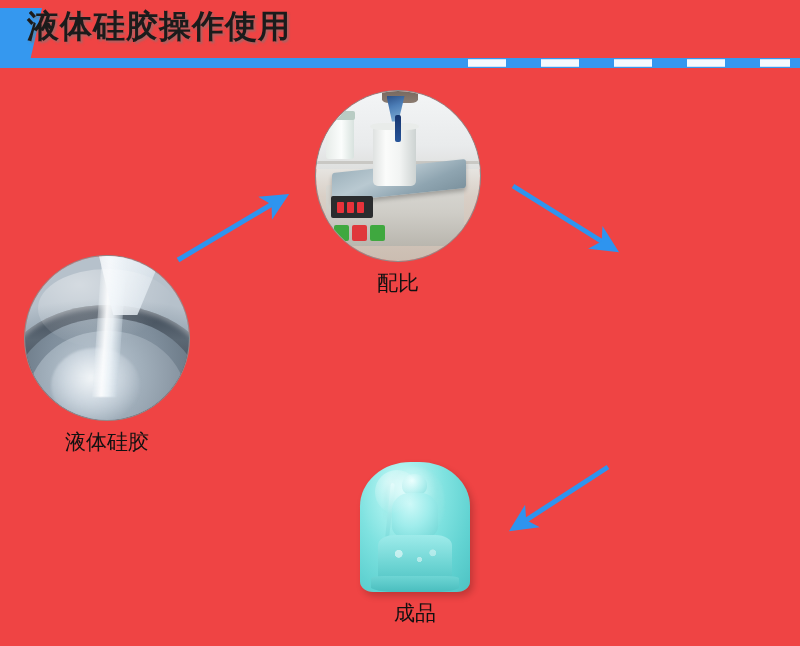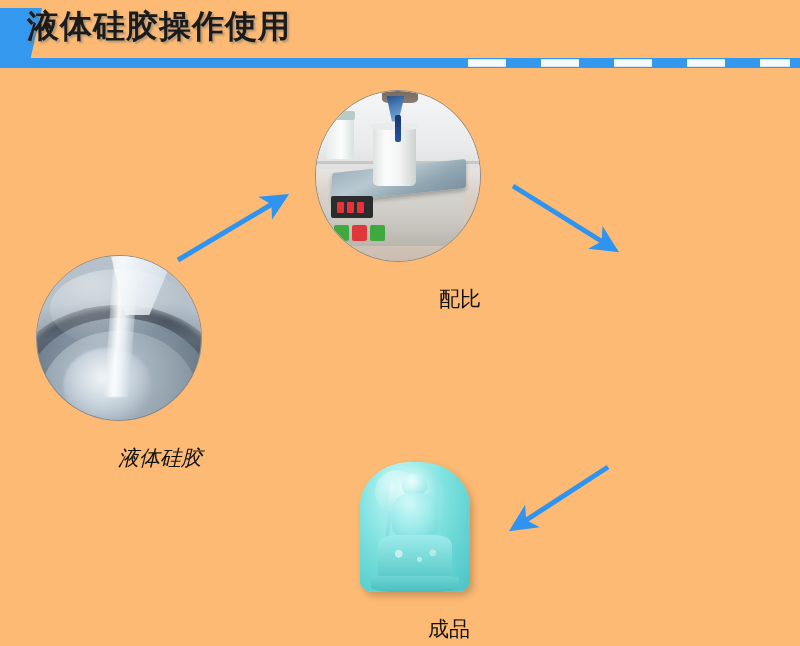--- a/index.html
+++ b/index.html
@@ -8,21 +8,21 @@
     padding: 0;
     background: #ffffff;
   }
   body {
     font-family: "Liberation Sans", "DejaVu Sans", sans-serif;
   }
   #page {
     position: relative;
     width: 800px;
     height: 646px;
-    background: #fdba74;
+    background: #ef4444;
     overflow: hidden;
   }
 
   
   .header {
     position: absolute;
     left: 0; top: 0;
     width: 800px;
     height: 72px;
   }
@@ -61,26 +61,26 @@
     height: 8px;
     background: #f4faff;
     border-top: 1px solid #cde4fa;
     border-bottom: 1px solid #cde4fa;
     box-sizing: border-box;
   }
 
   
   .node { position: absolute; }
   .node-caption {
-    text-align: right;
+    text-align: center;
     font-size: 21px;
     color: #111111;
     line-height: 30px;
     white-space: nowrap;
-    margin-top: 22px;
+    margin-top: 6px;
   }
 
   
   .photo-circle {
     position: relative;
     border-radius: 50%;
     overflow: hidden;
     border: 1px solid #8d8d8d;
     box-sizing: border-box;
   }
@@ -361,21 +361,21 @@
     <defs>
       <marker id="ah" markerWidth="6" markerHeight="6" refX="4.4" refY="3" orient="auto" markerUnits="strokeWidth">
         <path d="M0,0.3 L5.6,3 L0,5.7 L1.5,3 Z" fill="#2e94ef"></path>
       </marker>
     </defs>
     <line x1="178" y1="260" x2="284" y2="197" stroke="#2e94ef" stroke-width="5" marker-end="url(#ah)"></line>
     <line x1="513" y1="186" x2="614" y2="249" stroke="#2e94ef" stroke-width="5" marker-end="url(#ah)"></line>
     <line x1="608" y1="467" x2="514" y2="528" stroke="#2e94ef" stroke-width="5" marker-end="url(#ah)"></line>
   </svg>
 
-  <div class="node" style="left:36px; top:255px; width:166px;font-style:italic;">
+  <div class="node" style="left:24px; top:255px; width:166px;">
     <div class="photo-circle ls-wrap">
       <div class="ls-bg"></div>
       <div class="ls-rimouter"></div>
       <div class="ls-riminner"></div>
       <div class="ls-pool"></div>
       <div class="ls-swirl"></div>
       <div class="ls-stream"></div>
       <div class="ls-funnel"></div>
       <div class="ls-hl"></div>
     </div>

